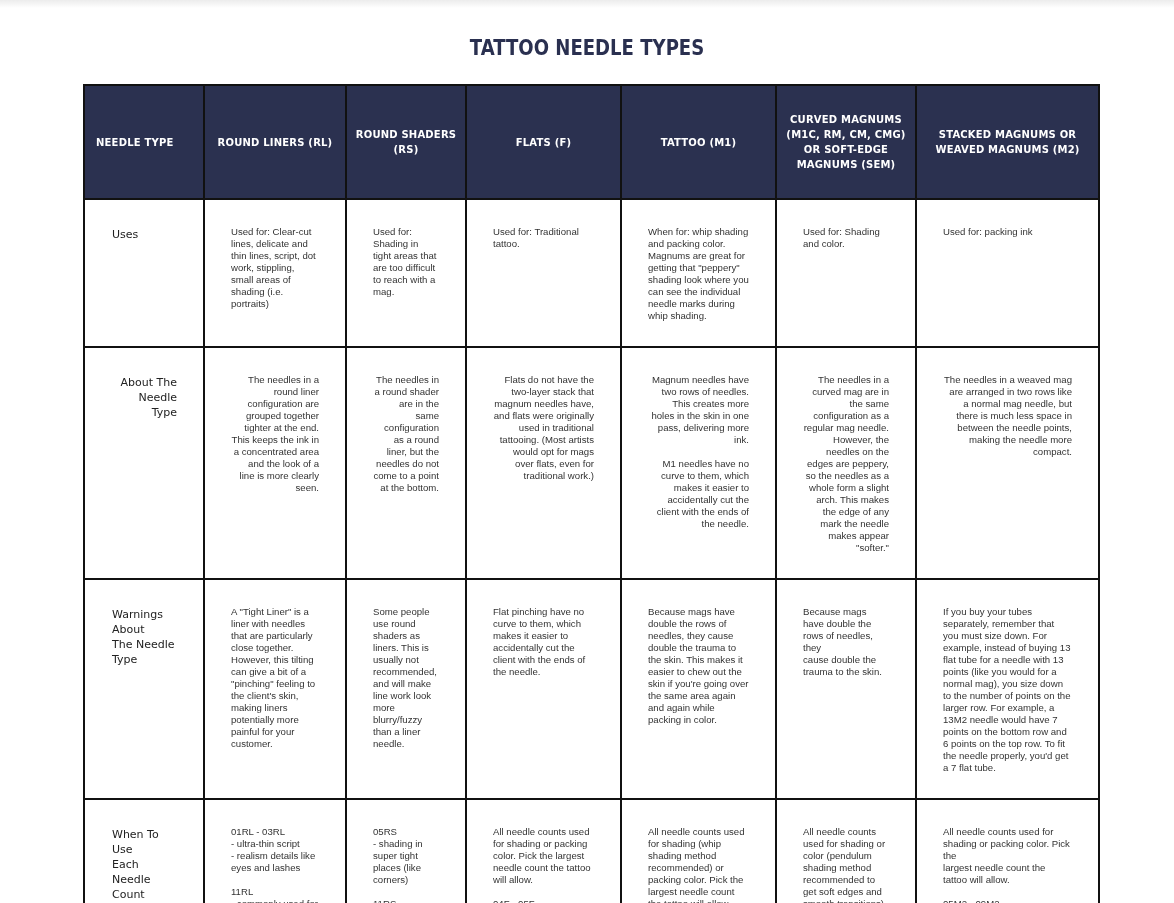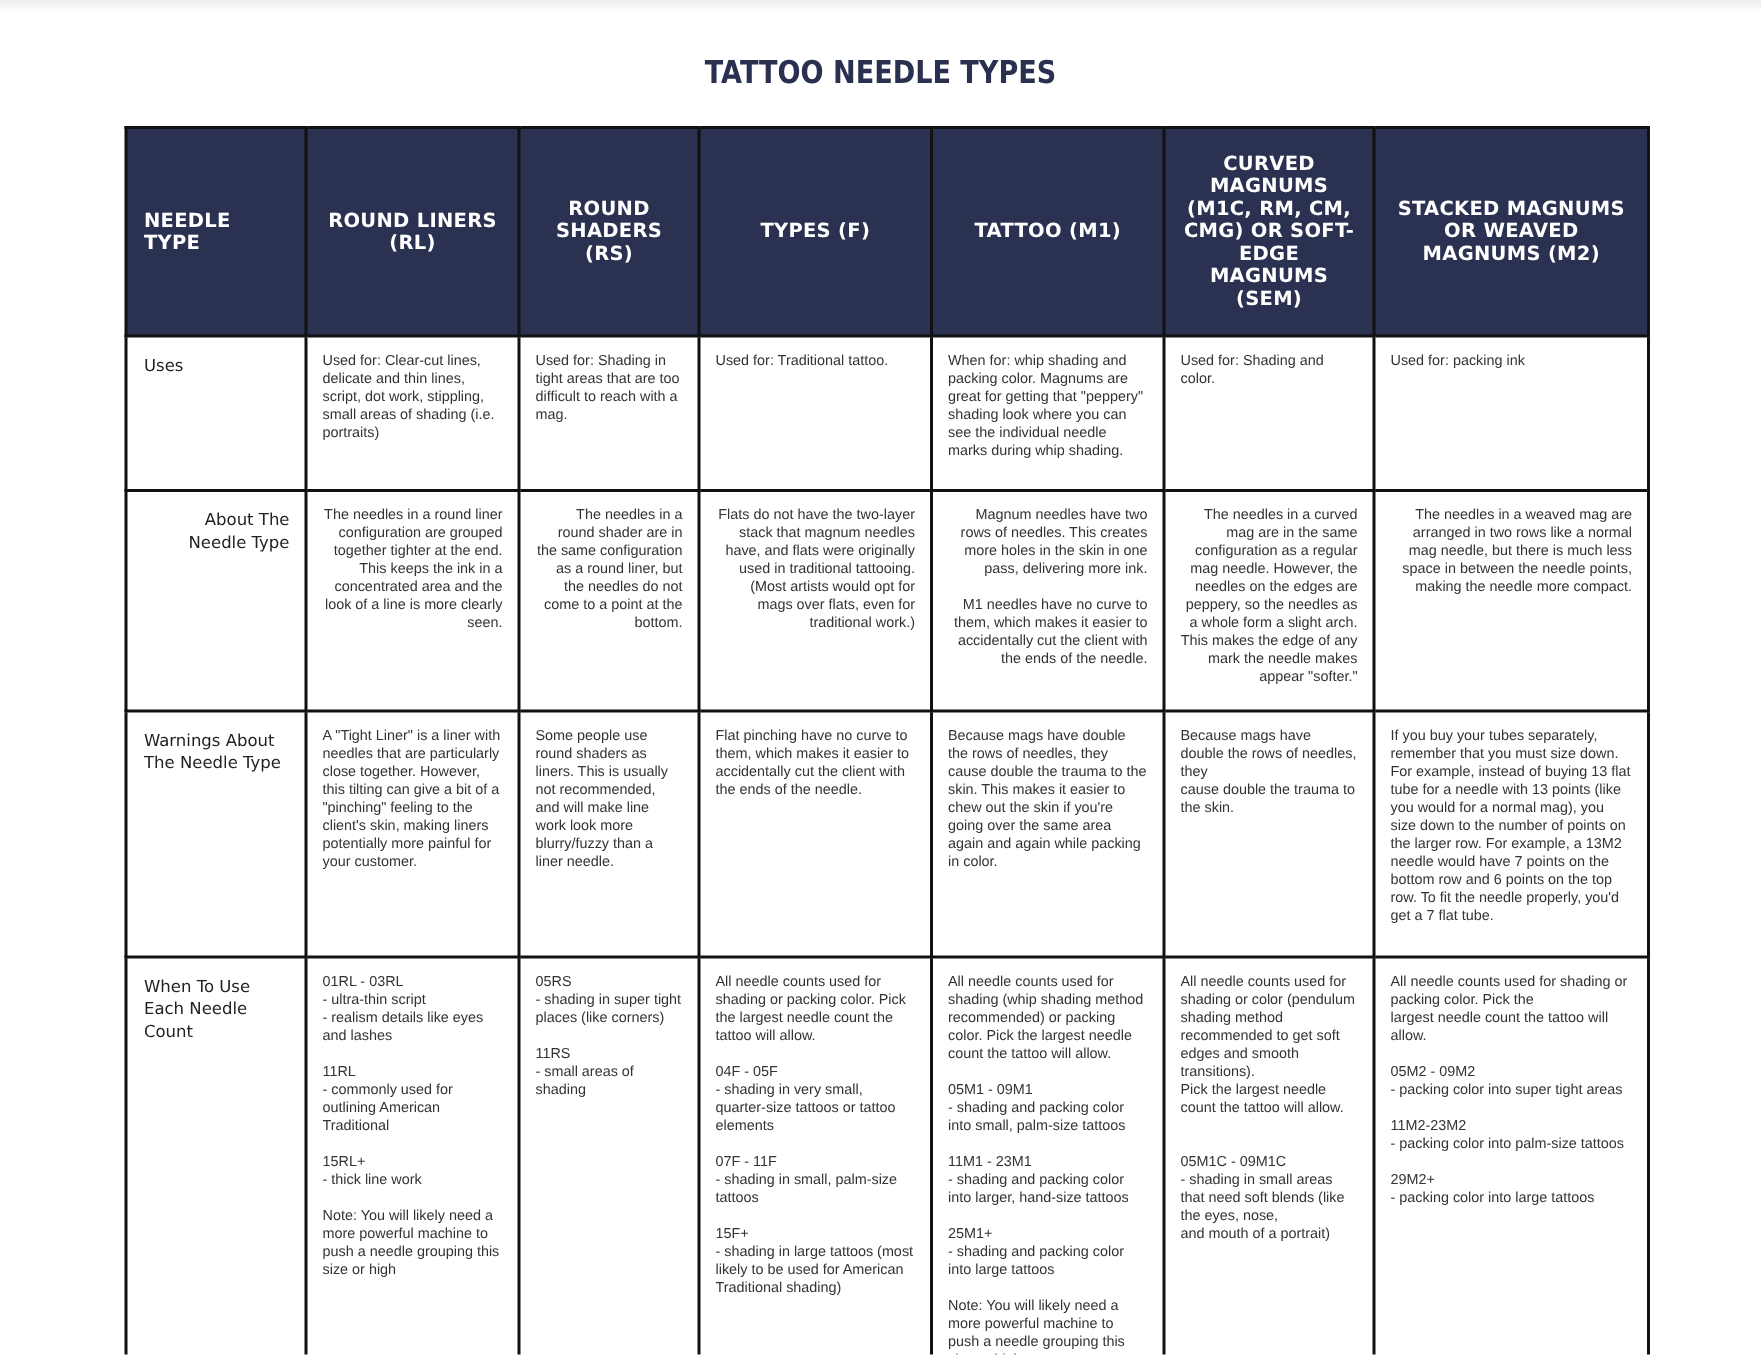--- a/index.html
+++ b/index.html
@@ -14,25 +14,25 @@
     .title {
       position: absolute; left: 0; top: 36px; width: 1174px; text-align: center;
       font-family: "DejaVu Sans", sans-serif; font-weight: bold; font-size: 21px;
       color: #2a3050; letter-spacing: 0px; transform: scaleX(0.86);
     }
     table.grid {
       position: absolute; left: 83px; top: 84px;
       width: 1015px; border-collapse: collapse; table-layout: fixed;
     }
     table.grid th, table.grid td {
-      border: 2px solid #111; vertical-align: top; padding: 0;
+      border: 2px solid #111; vertical-align: top; padding: 16px;
     }
     table.grid th {
       background: #2b3150; color: #ffffff; height: 80px; vertical-align: middle;
-      font-family: "DejaVu Sans", sans-serif; font-weight: bold; font-size: 13px;
+      font-family: "DejaVu Sans", sans-serif; font-weight: bold; font-size: 10px;
       text-align: center; line-height: 15px; padding: 16px 8px; letter-spacing: 0.2px;
     }
     table.grid th.first { text-align: left; padding-left: 11px; }
     td .cell {
       padding: 10px 10px 8px 10px; font-size: 9.6px; line-height: 12px; color: #333;
       white-space: pre-line;
     }
     td.rowhead .cell {
       font-family: "DejaVu Sans", sans-serif; font-size: 11px; line-height: 15px;
       color: #222; padding: 11px 10px 8px 11px; white-space: pre-line;
@@ -56,21 +56,21 @@
     <col style="width:155px">
       <col style="width:155px">
       <col style="width:140px">
       <col style="width:183px">
   </colgroup>
   <thead>
     <tr>
       <th class="first">NEEDLE TYPE</th>
       <th>ROUND LINERS (RL)</th>
       <th>ROUND SHADERS (RS)</th>
-      <th>TYPES (F)</th>
+      <th>FLATS (F)</th>
       <th>TATTOO (M1)</th>
       <th>CURVED MAGNUMS (M1C, RM, CM, CMG) OR  SOFT-EDGE MAGNUMS (SEM)</th>
       <th>STACKED MAGNUMS OR WEAVED  MAGNUMS (M2)</th>
     </tr>
   </thead>
   <tbody>
     <tr class="r-uses">
       <td class="rowhead">
           <div class="cell">Uses</div>
         </td>

